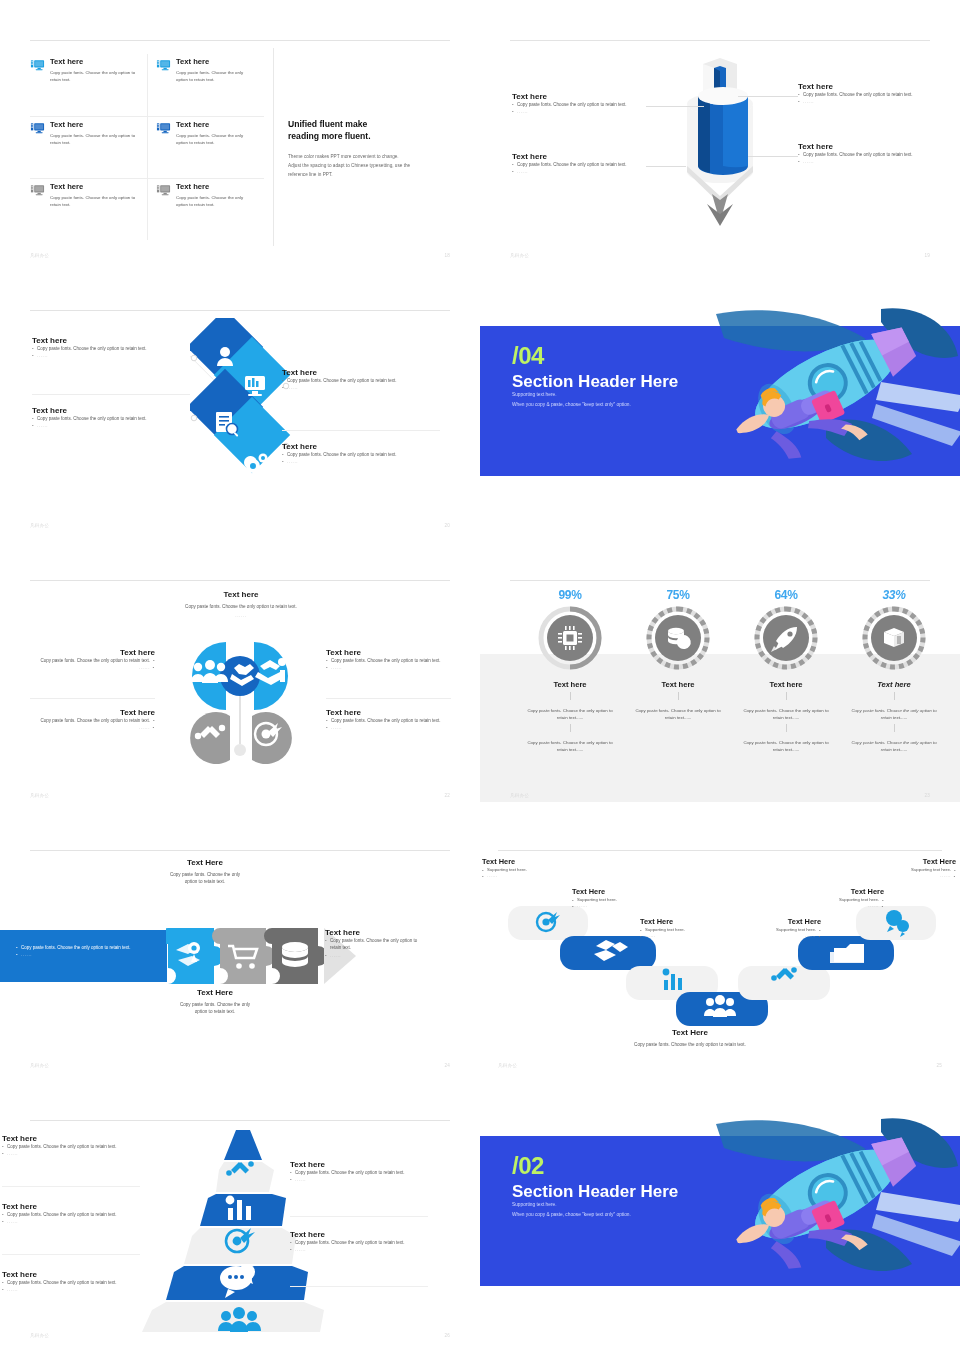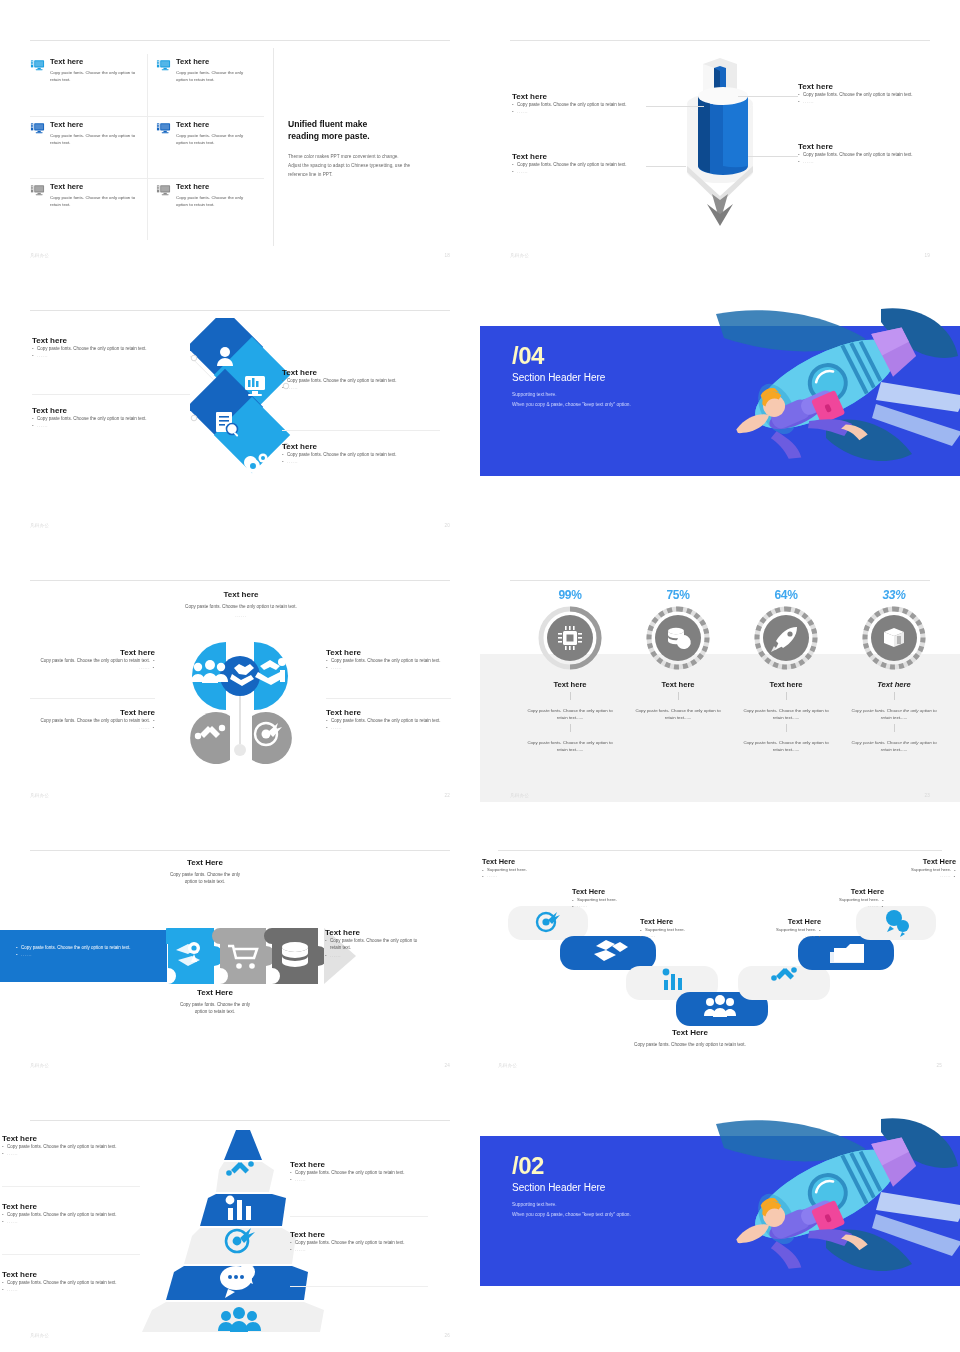--- a/index.html
+++ b/index.html
@@ -79,22 +79,22 @@
   .s3 .b1 { left: 2px; top: 26px; }
   .s3 .b2 { left: 2px; top: 96px; }
   .s3 .b3 { left: 252px; top: 58px; }
   .s3 .b4 { left: 252px; top: 132px; }
   .s3 .hr { position: absolute; left: 2px; width: 158px; height: 1px; background: #ededed; }
   .s3 .hr2 { position: absolute; left: 252px; width: 158px; height: 1px; background: #ededed; }
   .dias { position: absolute; left: 160px; top: 8px; }
 
   
   .sect { position: absolute; left: 0; top: 16px; width: 480px; height: 150px; background: #2f4ae0; }
-  .sect .num { position: absolute; left: 32px; top: 18px; font-size: 24px; font-weight: bold; color: #fef9c3; line-height: 1; letter-spacing: -.5px; }
-  .sect .hd  { position: absolute; left: 32px; top: 46px; font-size: 10px; font-weight: normal; color: #fff; }
+  .sect .num { position: absolute; left: 32px; top: 18px; font-size: 24px; font-weight: bold; color: #bef264; line-height: 1; letter-spacing: -.5px; }
+  .sect .hd  { position: absolute; left: 32px; top: 46px; font-size: 17px; font-weight: bold; color: #fff; }
   .sect .sub1 { position: absolute; left: 32px; top: 66px; font-size: 4.8px; color: #d3dbff; }
   .sect .sub2 { position: absolute; left: 32px; top: 76px; font-size: 4.8px; color: #d3dbff; }
   .rocketwrap { position: absolute; left: 196px; top: -6px; width: 290px; height: 186px; }
 
   
   .s5 .top { position: absolute; left: 120px; top: 10px; width: 182px; text-align: center; }
   .s5 .top h3 { font-size: 8px; }
   .s5 .top p { margin-top: 4px; font-size: 4.6px; }
   .s5 .dts { margin-top: 3px; font-size: 4.6px; color: #c2c2c2; letter-spacing: .6px; }
   .s5 .blk { position: absolute; width: 125px; }
@@ -278,21 +278,21 @@
             </div>
           </div>
         </div>
       </div>
 
       <div class="s1vrule"></div>
 
       <div class="s1right">
         <h2>
           <span>Unified fluent make</span><br>
-          <span>reading more paste.</span>
+          <span>reading more fluent.</span>
         </h2>
         <p>
           <span>Theme color makes PPT more convenient to change.</span><br>
           <span>Adjust the spacing to adapt to Chinese typesetting, use the</span><br>
           <span>reference line in PPT.</span>
         </p>
       </div>
 
       <div class="footer">
         <span>凡科办公</span>

